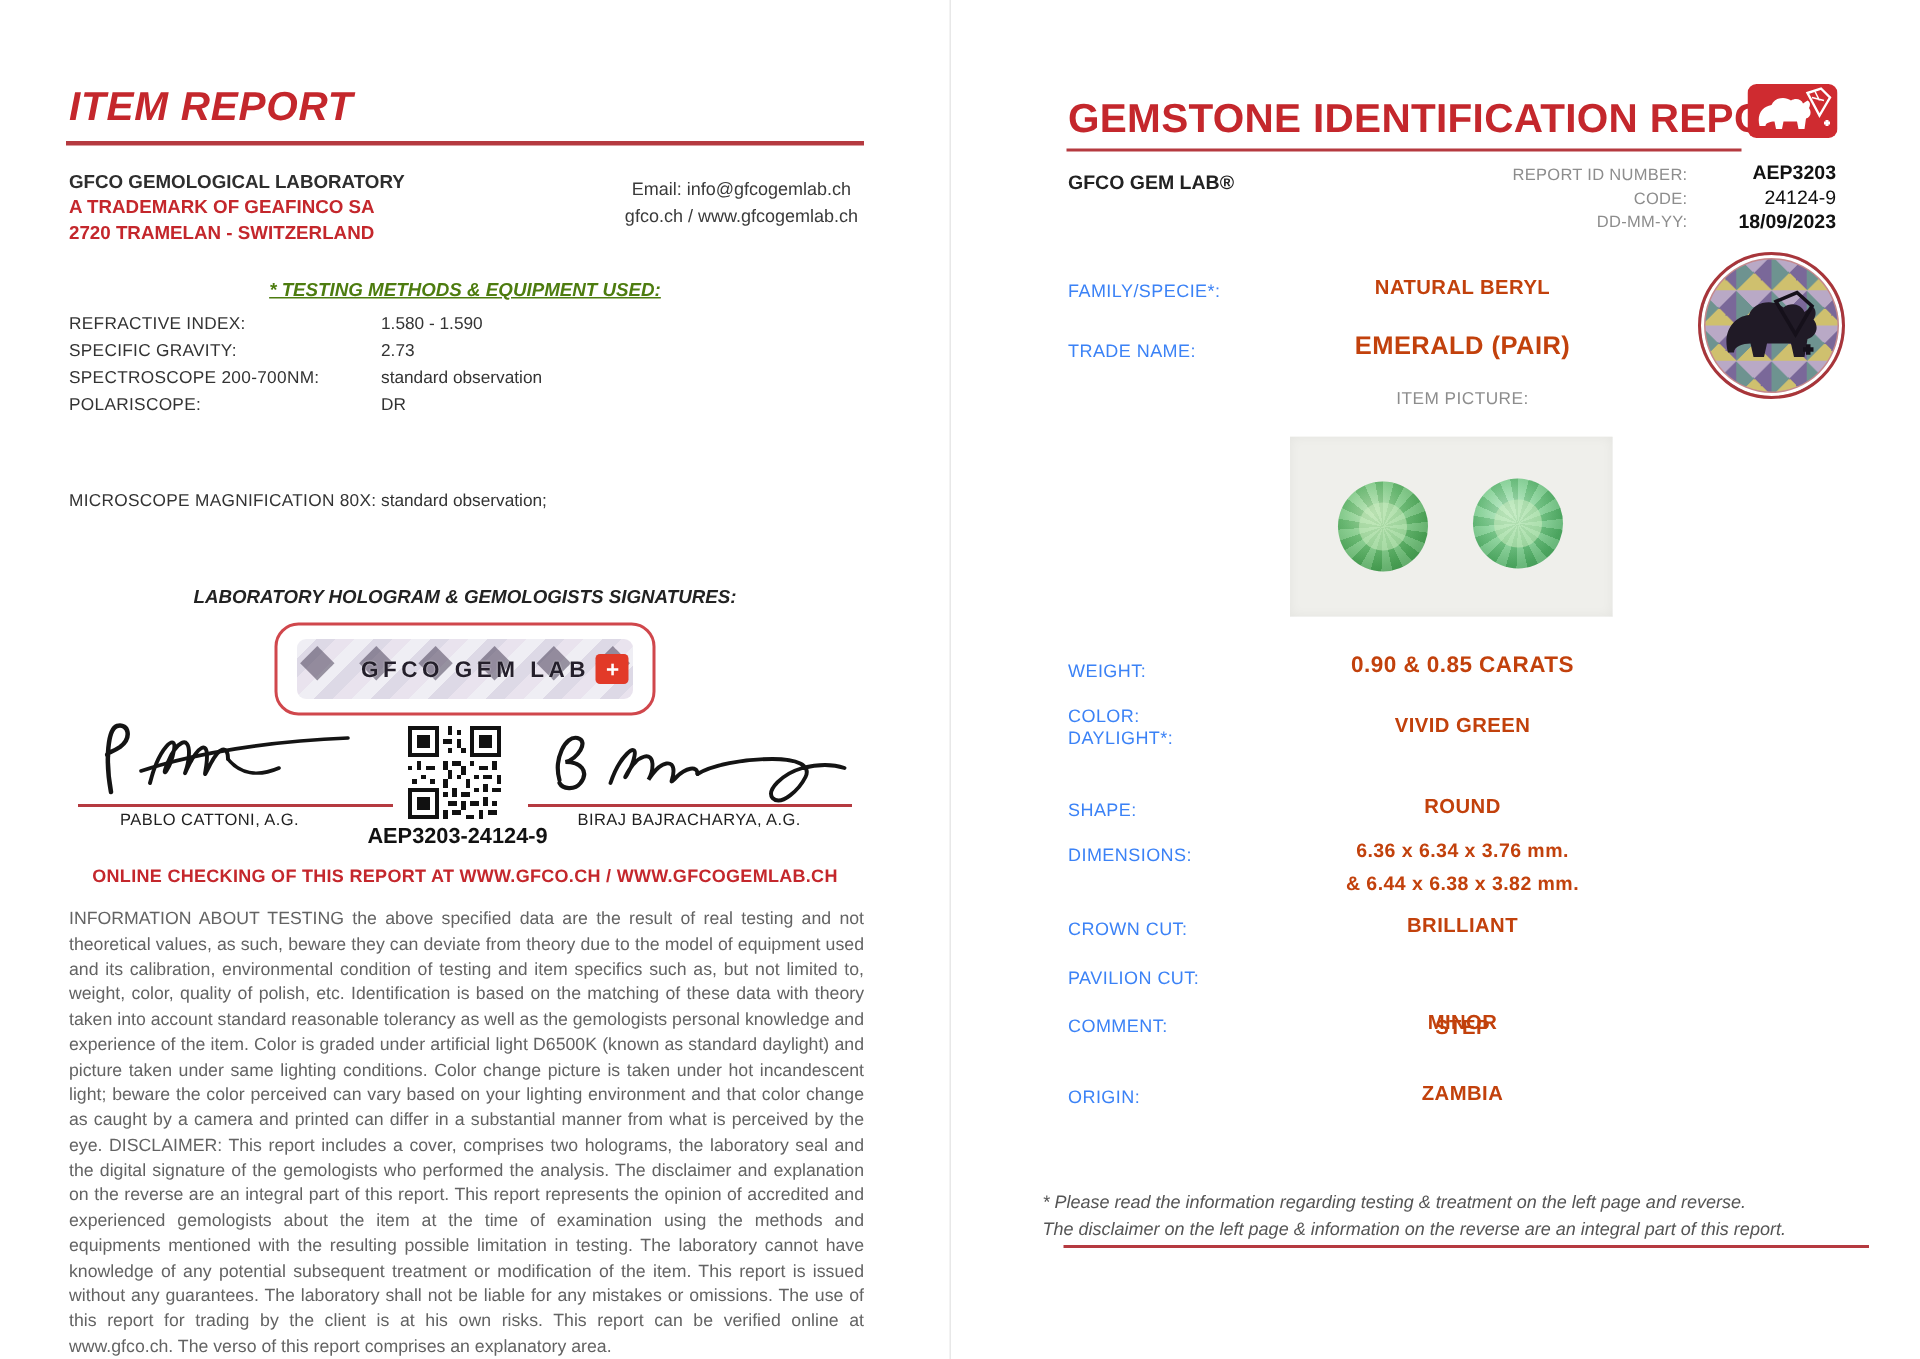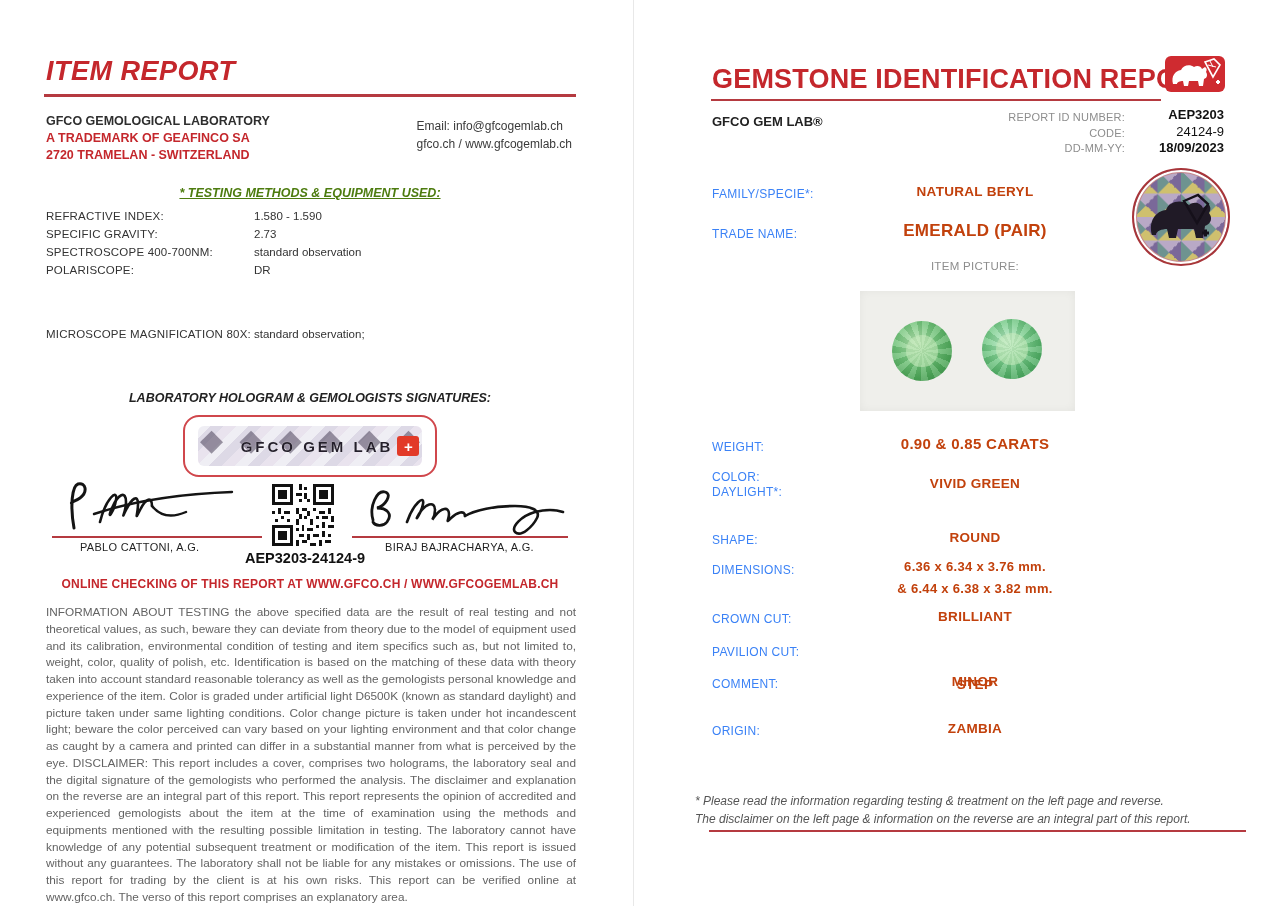--- a/index.html
+++ b/index.html
@@ -9,21 +9,21 @@
   .right-page{left:695px;width:585px;}
   .fold-line{position:absolute;left:633px;top:0;width:1px;height:906px;background:#e8e8e8;}
   .abs{position:absolute;}
 
   
   .star-title{left:6px;top:56px;font-size:27px;font-weight:800;font-style:italic;color:#c4272c;letter-spacing:.5px;}
   .rule{background:#b53a40;height:2px;}
   .star-rule{left:4px;top:94px;width:532px;height:3px;}
   .lab-block{left:6px;top:113px;font-size:12.5px;font-weight:bold;line-height:17px;color:#2e2e2e;}
   .lab-block .red{color:#c4272c;}
-  .contact-block{right:8px;top:117px;text-align:left;font-size:12px;color:#3a3a3a;line-height:18px;}
+  .contact-block{right:8px;top:117px;text-align:center;font-size:12px;color:#3a3a3a;line-height:18px;}
   .testing-header{left:0;top:186px;width:100%;text-align:center;font-size:12.5px;font-weight:bold;font-style:italic;color:#4d7c0f;text-decoration:underline;}
   .test-row{left:0;width:100%;height:18px;font-size:11.5px;color:#333;}
   .test-row .t-label{position:absolute;left:6px;top:0;letter-spacing:.2px;}
   .test-row .t-value{position:absolute;left:214px;top:0;}
   .holo-header{left:0;top:391px;width:100%;text-align:center;font-size:12.5px;font-weight:bold;font-style:italic;color:#222;}
   .holo-sticker{left:50%;top:415px;transform:translateX(-50%);width:250px;height:58px;border:2px solid #d0474c;border-radius:16px;
     background:#fff;display:flex;align-items:center;justify-content:center;}
   .holo-strip{position:relative;width:224px;height:40px;border-radius:6px;overflow:hidden;
     background:repeating-linear-gradient(135deg,#efeef4 0 9px,#ddd9e6 9px 18px,#e9e3ee 18px 27px);
     display:flex;align-items:center;justify-content:center;}
@@ -92,21 +92,21 @@
 
   <div class="abs test-row" style="top:210px">
     <span class="t-label">REFRACTIVE INDEX:</span>
     <span class="t-value">1.580 - 1.590</span>
   </div>
   <div class="abs test-row" style="top:228px">
     <span class="t-label">SPECIFIC GRAVITY:</span>
     <span class="t-value">2.73</span>
   </div>
   <div class="abs test-row" style="top:246px">
-    <span class="t-label">SPECTROSCOPE 400-700NM:</span>
+    <span class="t-label">SPECTROSCOPE 200-700NM:</span>
     <span class="t-value">standard observation</span>
   </div>
   <div class="abs test-row" style="top:264px">
     <span class="t-label">POLARISCOPE:</span>
     <span class="t-value">DR</span>
   </div>
 
   <div class="abs test-row" style="top:328px">
     <span class="t-label">MICROSCOPE MAGNIFICATION 80X:</span>
     <span class="t-value">standard observation;</span>

